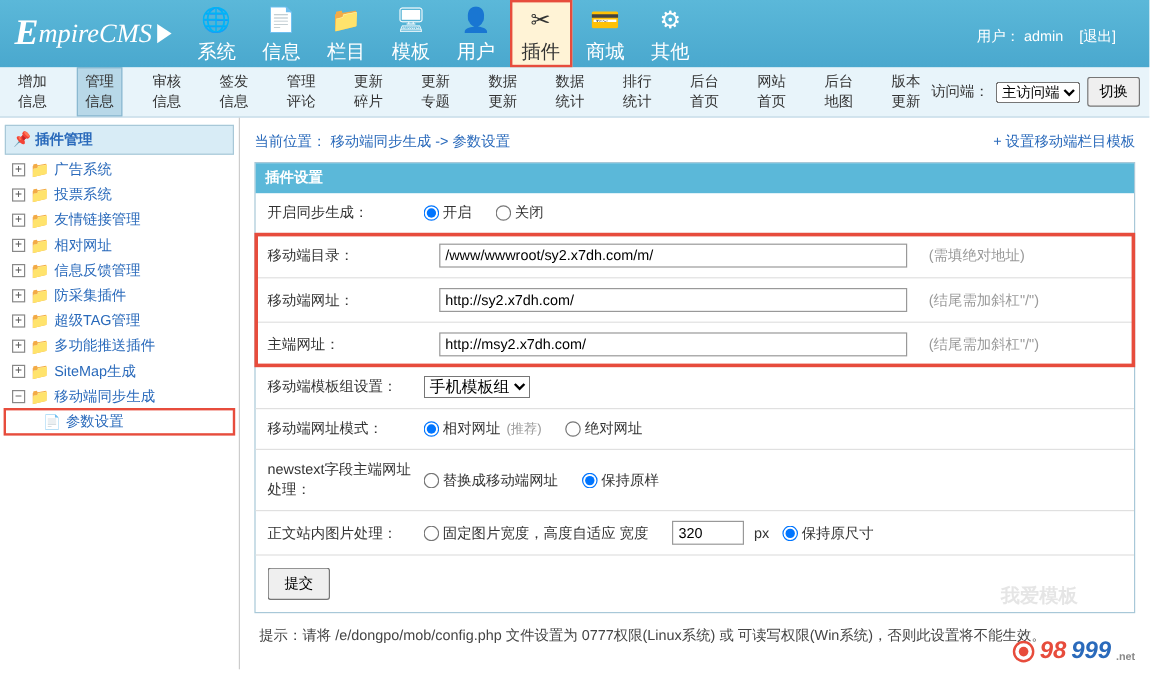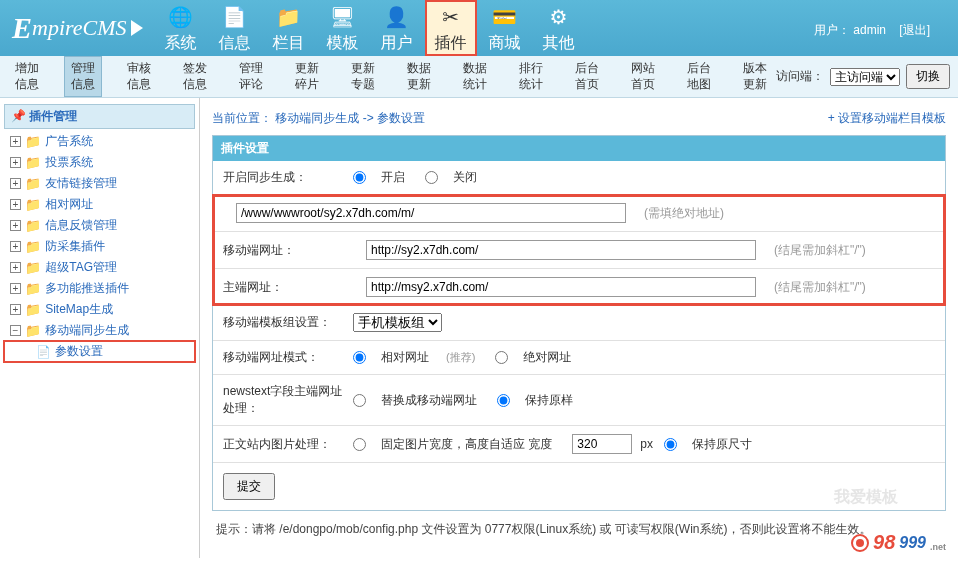--- a/index.html
+++ b/index.html
@@ -50,32 +50,32 @@
 .panel-header { background: #5bb8d9; color: #fff; padding: 4px 8px; font-weight: bold; }
 .form-row { display: flex; align-items: center; padding: 8px 10px; border-bottom: 1px solid #e0e0e0; }
 .form-row:last-child { border-bottom: none; }
 .form-label { width: 130px; flex-shrink: 0; }
 .form-value { flex: 1; display: flex; align-items: center; gap: 8px; }
 .form-value input[type="text"] { font-size: 12px; padding: 2px 4px; border: 1px solid #999; }
 .form-value input.wide { width: 390px; margin-left: 13px; }
 .form-value input.narrow { width: 60px; }
 .form-hint { color: #999; margin-left: 10px; }
 .highlight-box { outline: 3px solid #e74c3c; outline-offset: -2px; }
-.form-value label { display: inline-flex; align-items: center; gap: 15px; margin-right: 12px; }
+.form-value label { display: inline-flex; align-items: center; gap: 3px; margin-right: 12px; }
 .pushed { margin-left: 3px; }
 .rec { color: #999; font-size: 11px; margin-left: 2px; }
 
 .submit-row { padding: 10px; }
 .submit-row button { padding: 3px 12px; font-size: 12px; }
 
 .tip { padding: 10px 4px; color: #444; }
 
 .footer-logo { position: absolute; right: 12px; bottom: 4px; font-style: italic; font-weight: bold; display: flex; align-items: center; gap: 4px; }
 .footer-98 { color: #e74c3c; font-size: 20px; }
-.footer-999 { color: #2a6abb; font-size: 16px; }
+.footer-999 { color: #2a6abb; font-size: 20px; }
 .footer-net { color: #888; font-size: 9px; font-style: normal; margin-top: 8px; }
 .footer-icon { width: 18px; height: 18px; border-radius: 50%; border: 2px solid #e74c3c; position: relative; }
 .footer-icon::after { content: ""; position: absolute; width: 8px; height: 8px; background: #e74c3c; border-radius: 50%; top: 3px; left: 3px; }
 .watermark { position: absolute; right: 60px; bottom: 50px; color: #ccc; font-size: 16px; font-weight: bold; opacity: 0.5; pointer-events: none; }
 </style>
 </head>
 <body>
 
 <div class="header">
   <div class="logo">
@@ -233,20 +233,21 @@
             </label>
           <label>
               <input type="radio" name="en" style="">
               <span>关闭</span>
             </label>
         </div>
       </div>
 
       <div class="highlight-box">
         <div class="form-row">
+          <div class="form-label">移动端目录：</div>
           <div class="form-value">
             <input type="text" class="wide" value="/www/wwwroot/sy2.x7dh.com/m/" style="">
             <span class="form-hint">(需填绝对地址)</span>
           </div>
         </div>
         <div class="form-row">
           <div class="form-label">移动端网址：</div>
           <div class="form-value">
             <input type="text" class="wide" value="http://sy2.x7dh.com/" style="">
             <span class="form-hint">(结尾需加斜杠"/")</span>

